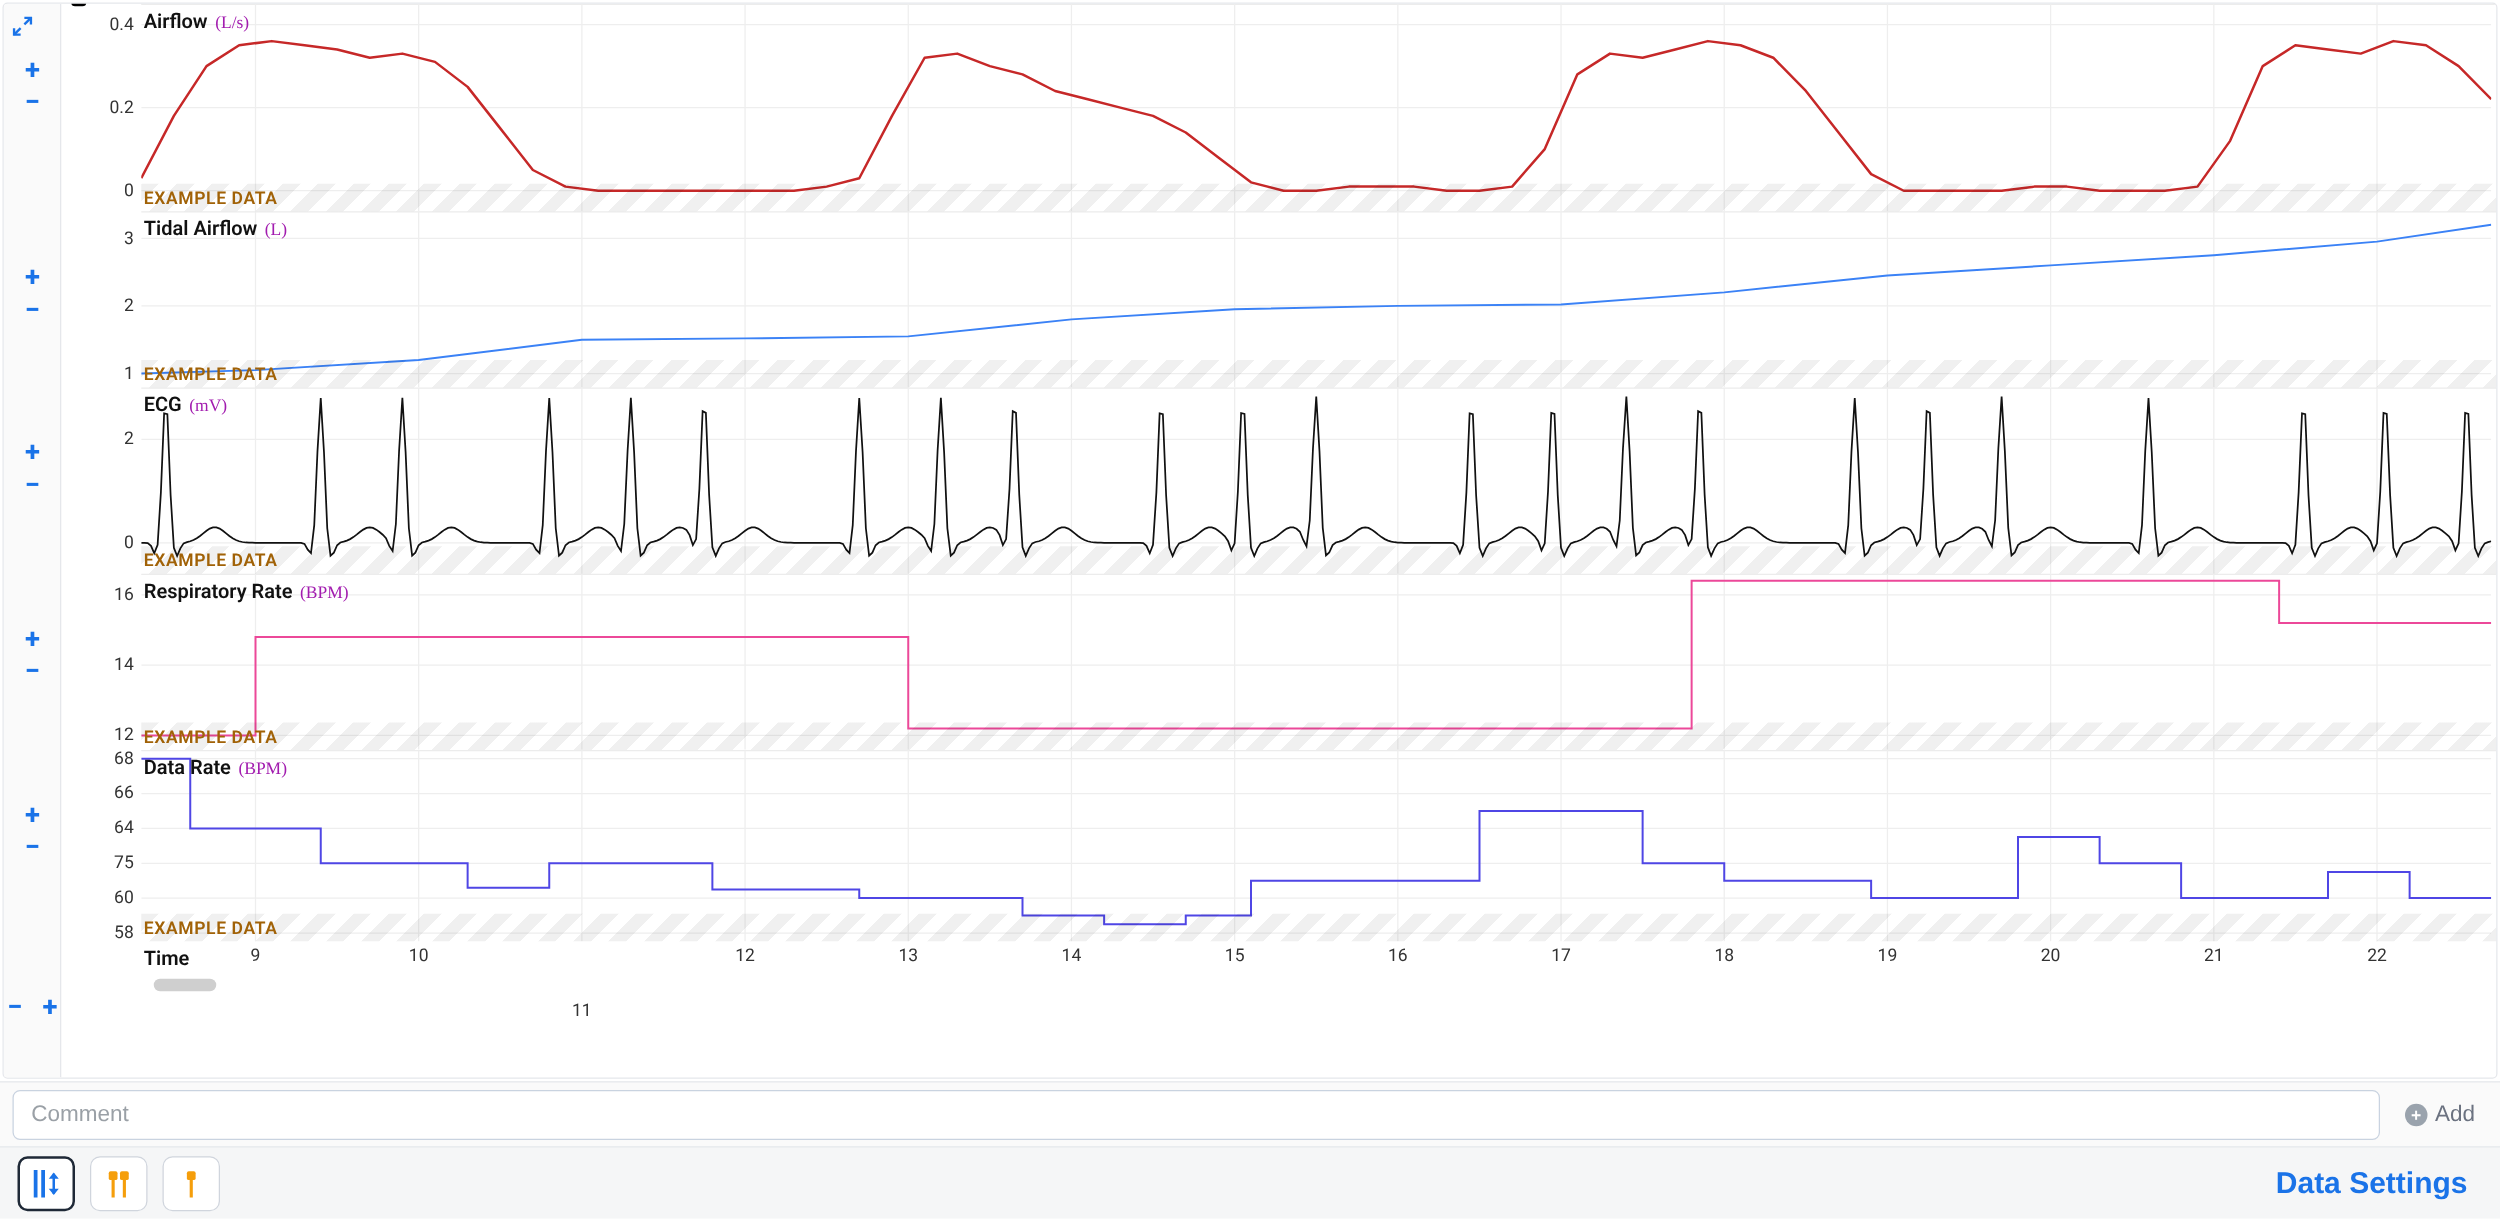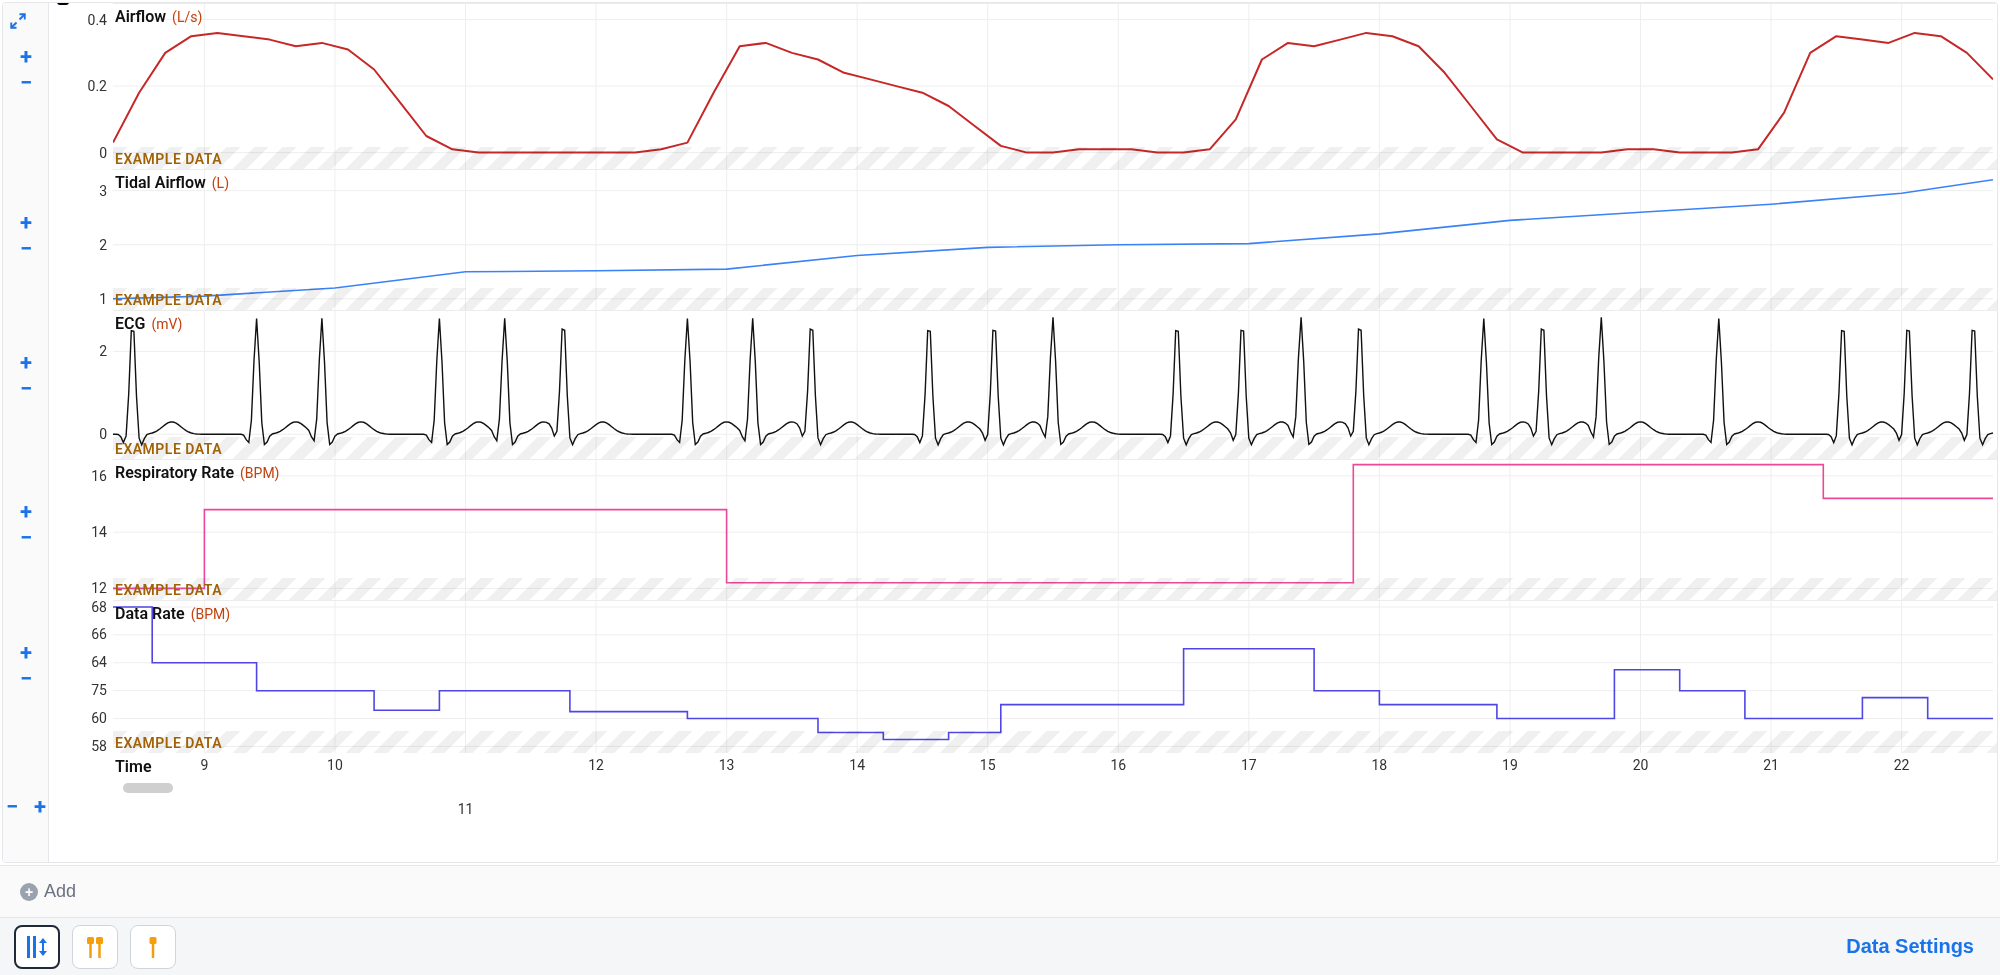--- a/index.html
+++ b/index.html
@@ -16,21 +16,21 @@
   .tracks { flex:1; position:relative; display:flex; }
   .axis-col { width:64px; flex:0 0 64px; position:relative; }
   .plot-col { flex:1; position:relative; }
 
   .track-sidebar-controls { position:absolute; left:0; width:46px; display:flex; flex-direction:column; align-items:center; gap:4px; }
   .pm { width:22px; height:22px; display:flex; align-items:center; justify-content:center; color:#1a73e8; font-size:22px; font-weight:700; cursor:pointer; user-select:none;}
   .pm.minus { color:#1a73e8; }
 
   .track { position:absolute; left:0; right:0; }
   .track .title { position:absolute; left:2px; top:4px; font-size:16px; color:#111; font-weight:600; z-index:3; }
-  .track .title .unit { font-weight:400; color:#c2410c; font-size:14px; padding-left:6px;}
+  .track .title .unit { font-weight:400; color:#a21caf; font-size:14px; padding-left:6px;font-family:Liberation Serif, serif;}
   .track .watermark { position:absolute; left:2px; bottom:2px; font-size:14px; color:#a16207; letter-spacing:.5px; z-index:3; font-weight:600;}
   .track svg.plot { position:absolute; inset:0; }
   .yticks { position:absolute; right:6px; top:0; bottom:0; }
   .ytick { position:absolute; right:0; transform:translateY(-50%); font-size:14px; color:#333;margin-left:15px; }
   .sep { position:absolute; left:0; right:0; height:0; border-top:1px solid #ececec; }
 
   .xaxis { position:absolute; left:0; right:0; }
   .xaxis .label { position:absolute; left:2px; top:4px; font-size:16px; color:#111; font-weight:600;}
   .xticks { position:absolute; left:0; right:0; top:0; bottom:0; }
   .xtick { position:absolute; top:4px; font-size:14px; color:#333; transform:translateX(-50%);}
@@ -44,21 +44,21 @@
   .comment-bar { height:52px; display:flex; align-items:center; gap:10px; padding:0 10px; border-top:1px solid #e5e7eb; background:#fafafa;}
   .comment-input { flex:1; height:40px; border:1px solid #c9d3e0; border-radius:6px; padding:0 14px; font-size:18px; color:#333; background:#fff;}
   .comment-input::placeholder { color:#9aa0a6; }
   .add-btn { display:flex; align-items:center; gap:6px; color:#6b7280; font-size:18px; padding:0 10px; height:40px; cursor:pointer; border:none; background:transparent;}
   .add-btn .plus-circ { width:18px; height:18px; border-radius:50%; background:#9aa3ad; color:#fff; display:flex; align-items:center; justify-content:center; font-size:14px; font-weight:700;}
 
   .bottom-toolbar { height:58px; display:flex; align-items:center; justify-content:space-between; padding:0 14px; border-top:1px solid #e5e7eb; background:#f5f6f7;}
   .tool-group { display:flex; gap:12px; }
   .tool { width:46px; height:44px; border:1px solid #d0d5dd; border-radius:8px; background:#fff; display:flex; align-items:center; justify-content:center; cursor:pointer; }
   .tool.active { border:2px solid #1f2937; }
-  .data-settings { color:#1a73e8; font-size:20px; font-weight:600; cursor:pointer; background:none; border:none; padding:8px 12px;}
+  .data-settings { color:#1a73e8; font-size:24px; font-weight:600; cursor:pointer; background:none; border:none; padding:8px 12px;}
 
 </style>
 </head>
 <body>
 
 <div class="app">
   <div class="viewer">
 
     <div class="sidebar">
       <div class="topbar-row">
@@ -302,20 +302,21 @@
               <div class="xtick" style="left: 1788.61px;">22</div>
             </div>
             <div class="scroll-thumb" style="left: 10px; top: 30px; width: 50px;"></div>
           </div>
         </div>
     </div>
 
   </div>
 
   <div class="comment-bar">
+    <input class="comment-input" placeholder="Comment" style="">
     <button class="add-btn">
       <span class="plus-circ">+</span>
       <span>Add</span>
     </button>
   </div>
 
   <div class="bottom-toolbar">
     <div class="tool-group">
       <div class="tool active">
         <svg width="26" height="28" viewBox="0 0 26 28">

